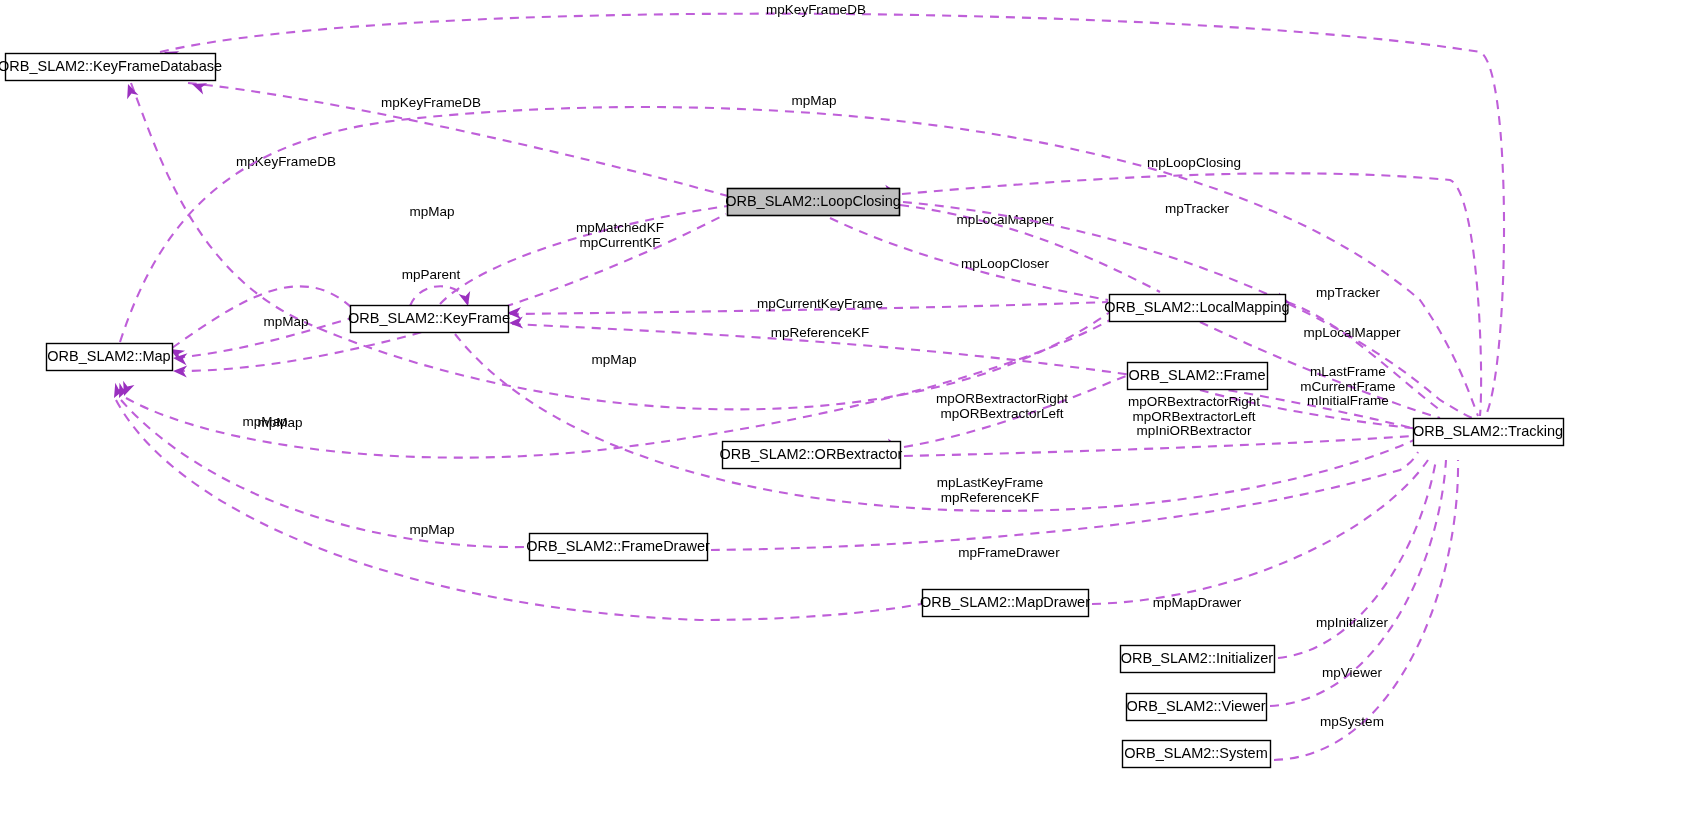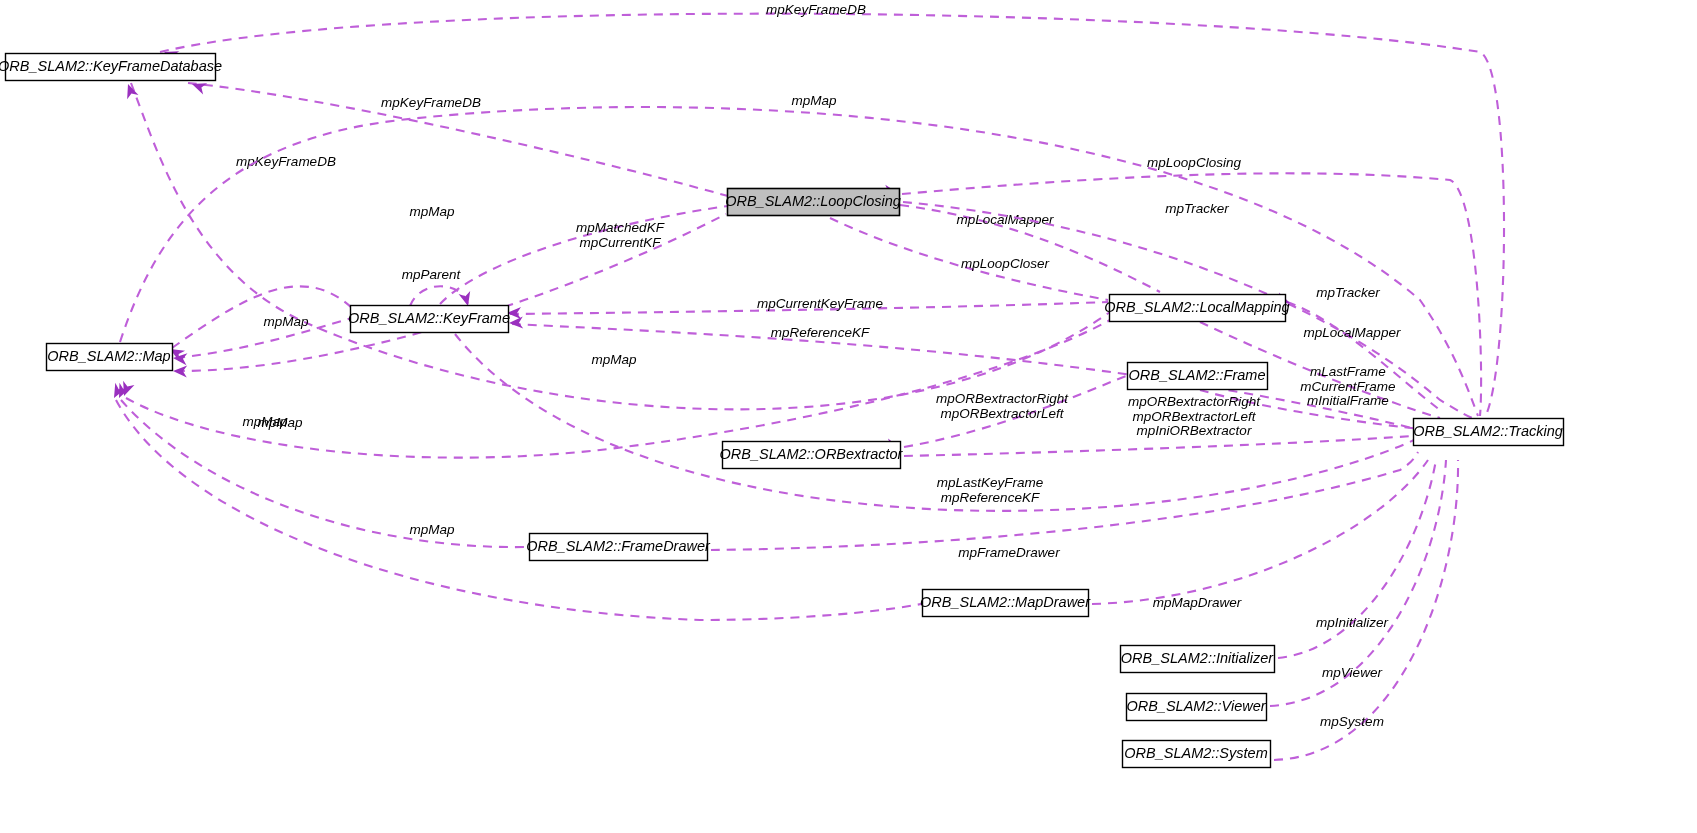--- a/index.html
+++ b/index.html
@@ -7,21 +7,20 @@
     padding: 0;
     background: #ffffff;
   }
   #diagram-root {
     position: relative;
     width: 1697px;
     height: 833px;
     background: #ffffff;
     font-family: "Liberation Sans", sans-serif;
     overflow: hidden;
-    font-style: italic;
   }
   svg#graph {
     position: absolute;
     top: 0;
     left: 0;
     width: 1697px;
     height: 833px;
     display: block;
   }
   .edge-path {

